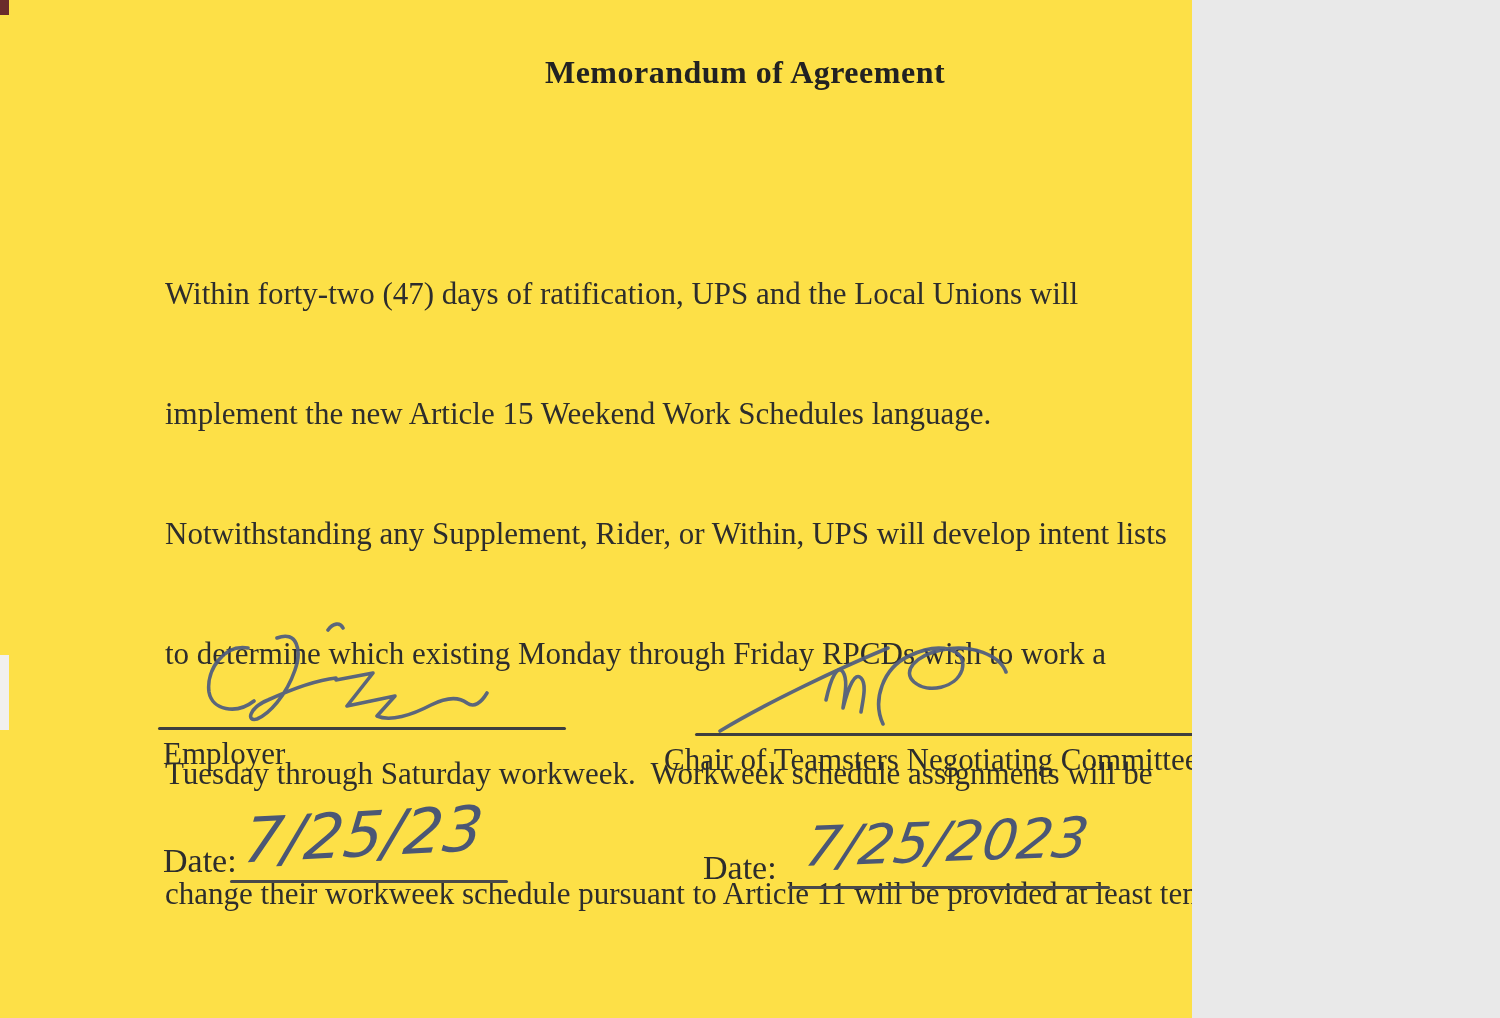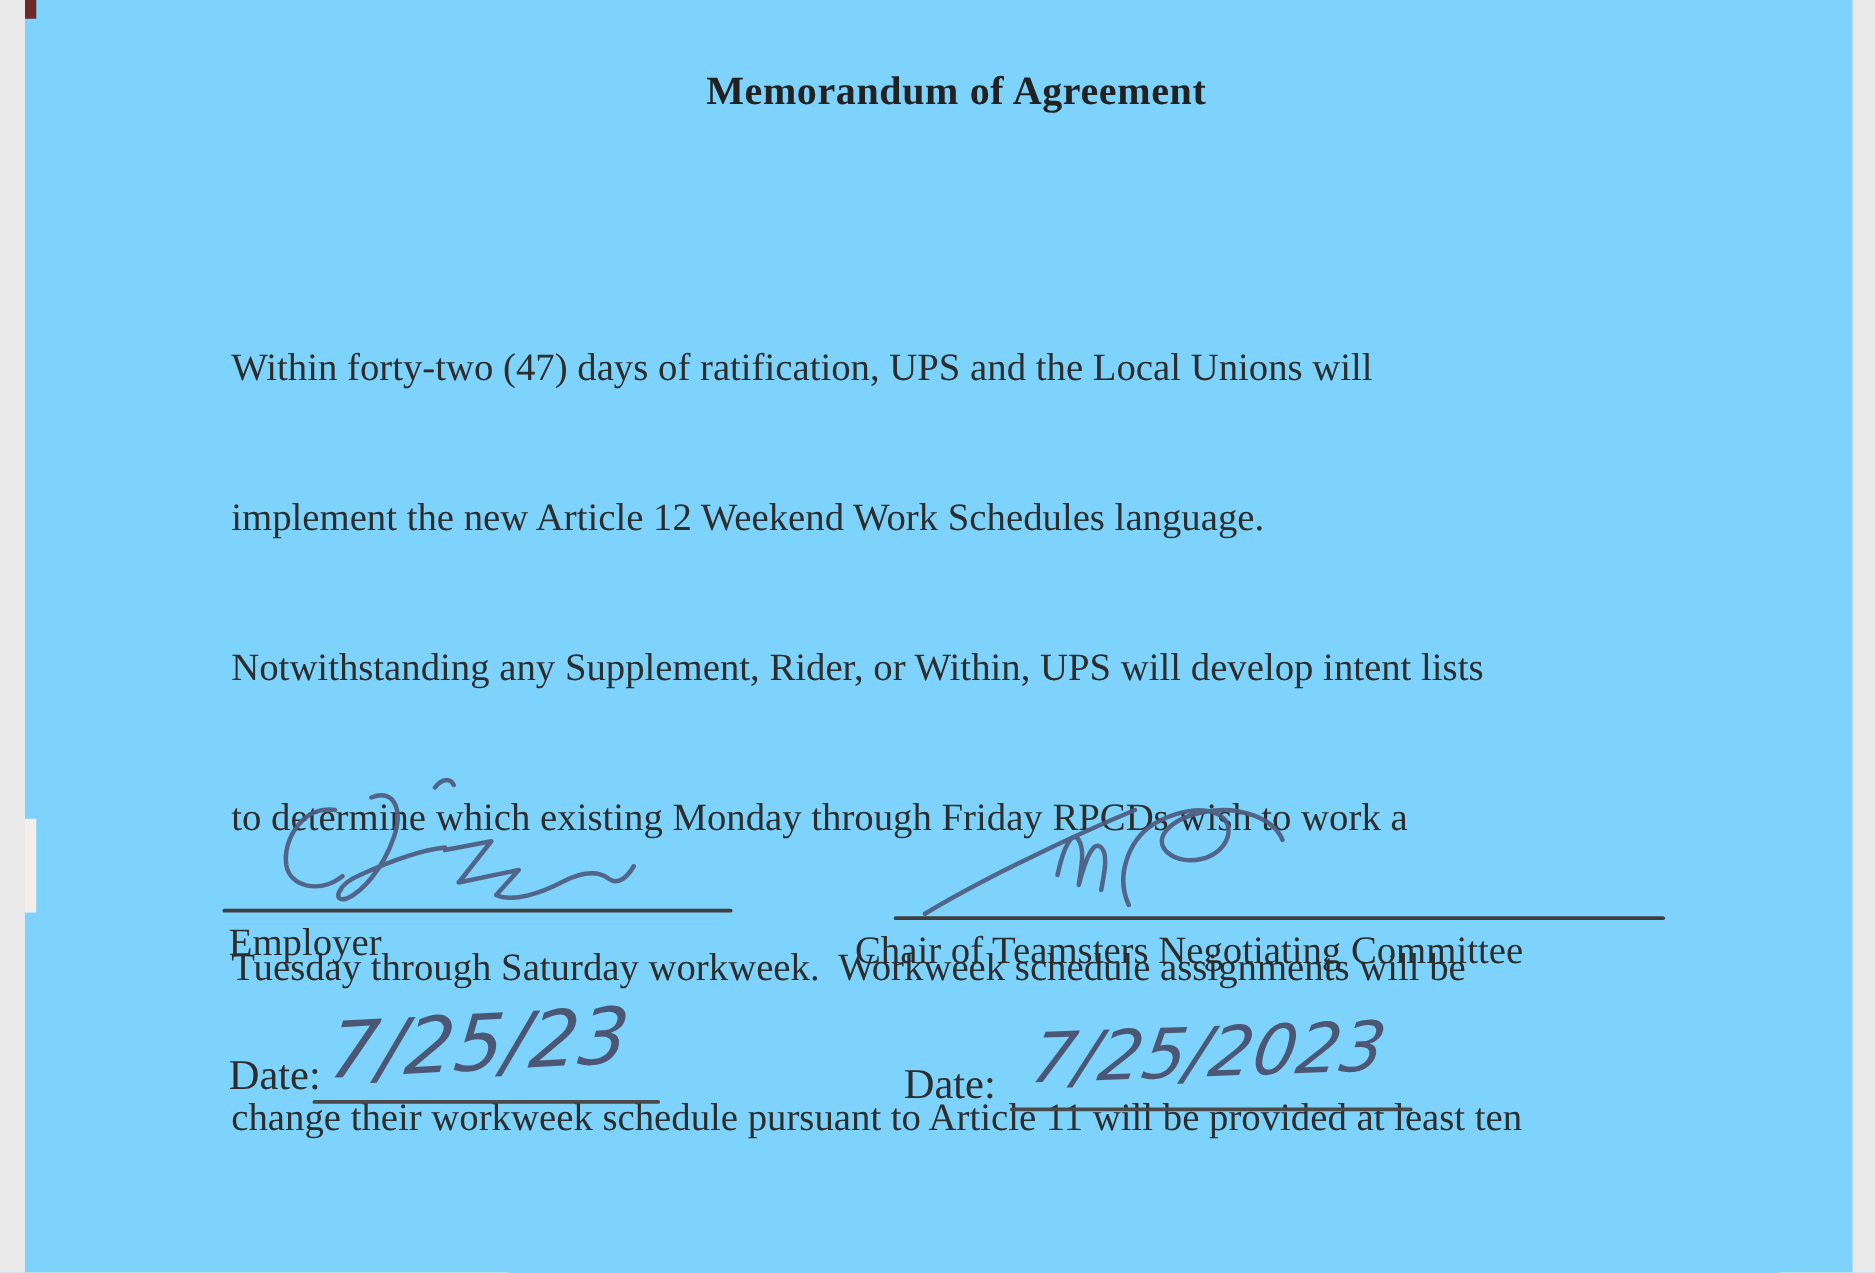--- a/index.html
+++ b/index.html
@@ -2,27 +2,26 @@
 <html><head>
 <meta charset="utf-8">
 <style>
   html, body {
     margin: 0;
     padding: 0;
     background: #e9e9e9;
   }
   #page {
     position: relative;
-    width: 1462px;
+    width: 1192px;
     height: 1018px;
-    background: #7dd3fc;
+    background: #fde047;
     overflow: hidden;
     font-family: "Liberation Serif", serif;
     color: #2d2d2d;
-    margin-left: 20px;
   }
   
   .corner-artifact {
     position: absolute;
     left: 0; top: 0;
     width: 9px; height: 15px;
     background: #6b2b2b;
   }
   .edge-smudge {
     position: absolute;
@@ -106,21 +105,21 @@
 
 <div id="page">
 
   <div class="corner-artifact"></div>
   <div class="edge-smudge"></div>
 
   <div class="title">Memorandum of Agreement</div>
 
   <div class="body-text">
     <div class="line">Within forty-two (47) days of ratification, UPS and the Local Unions will</div>
-    <div class="line">implement the new Article 12 Weekend Work Schedules language.</div>
+    <div class="line">implement the new Article 15 Weekend Work Schedules language.</div>
     <div class="line">Notwithstanding any Supplement, Rider, or Within, UPS will develop intent lists</div>
     <div class="line">to determine which existing Monday through Friday RPCDs wish to work a</div>
     <div class="line">Tuesday through Saturday workweek.&nbsp; Workweek schedule assignments will be</div>
     <div class="line">change their workweek schedule pursuant to Article 11 will be provided at least ten</div>
     
     
     
   </div>
 
   <svg class="sig-svg" style="left:150px; top:616px;" width="430" height="118" viewBox="0 0 430 118">

